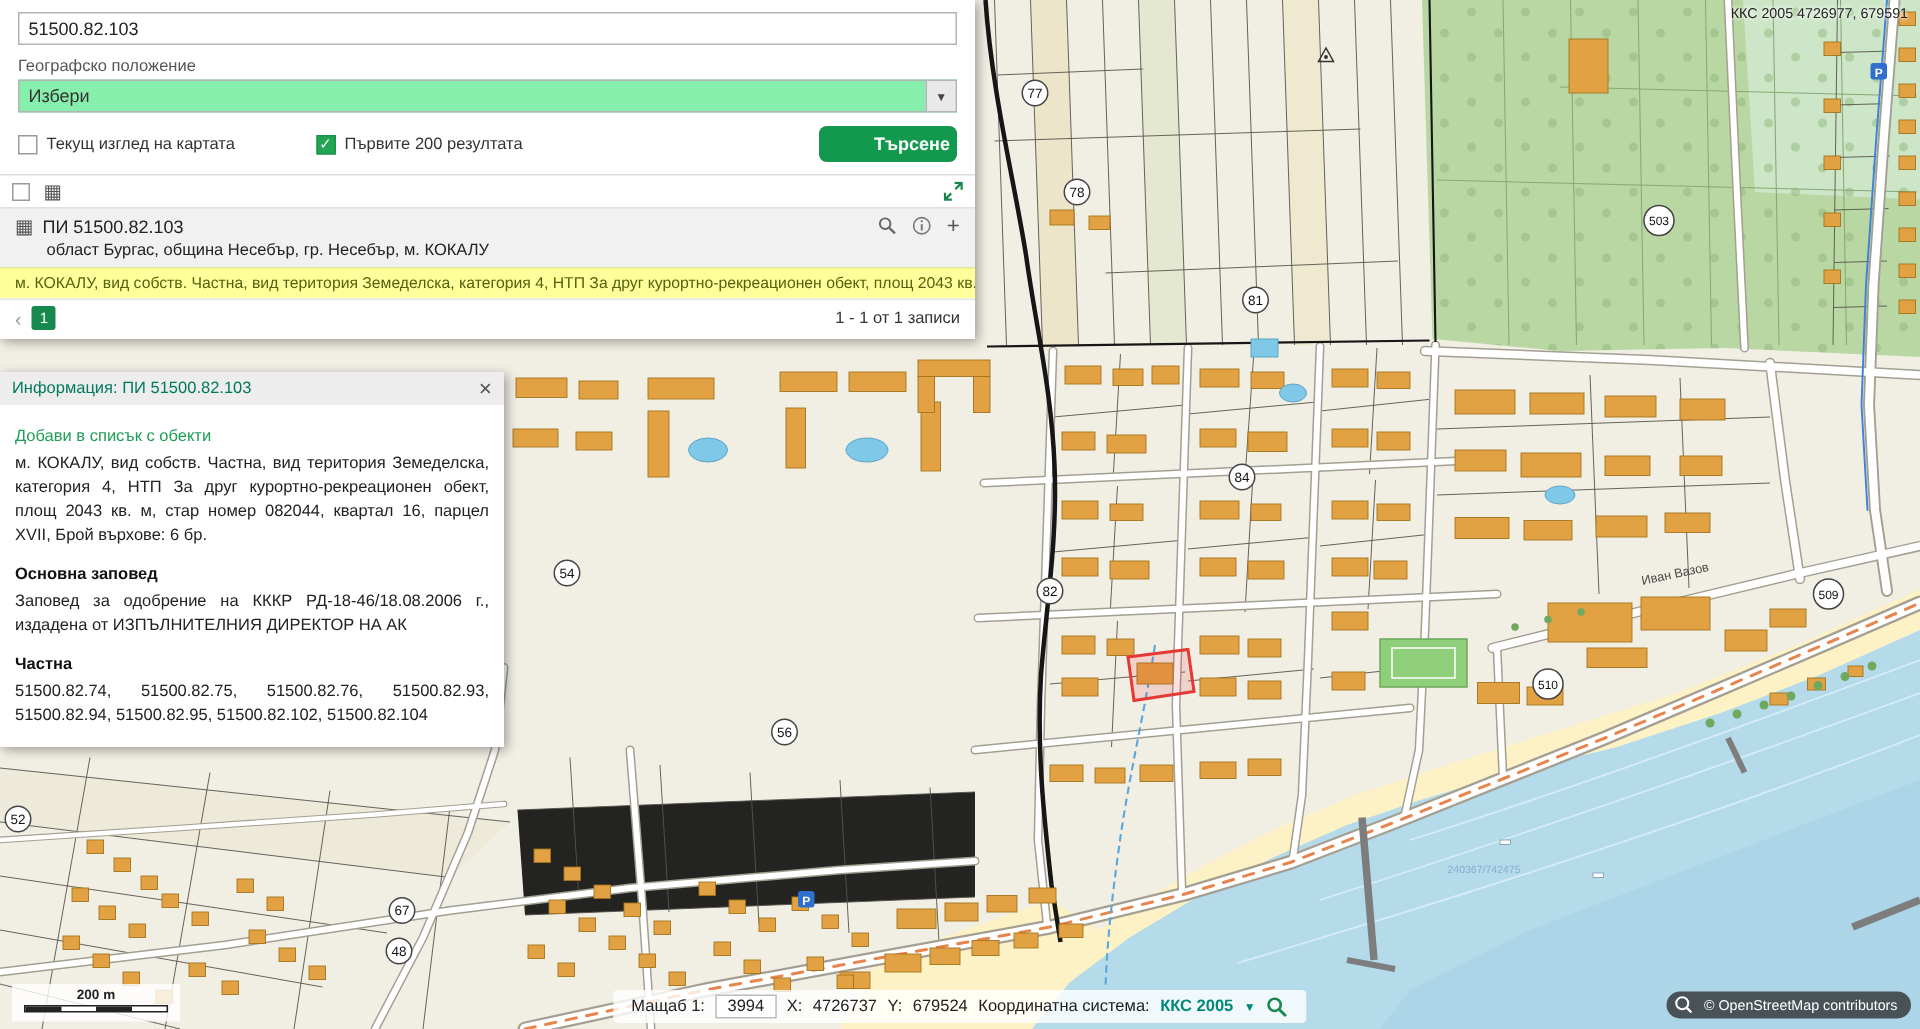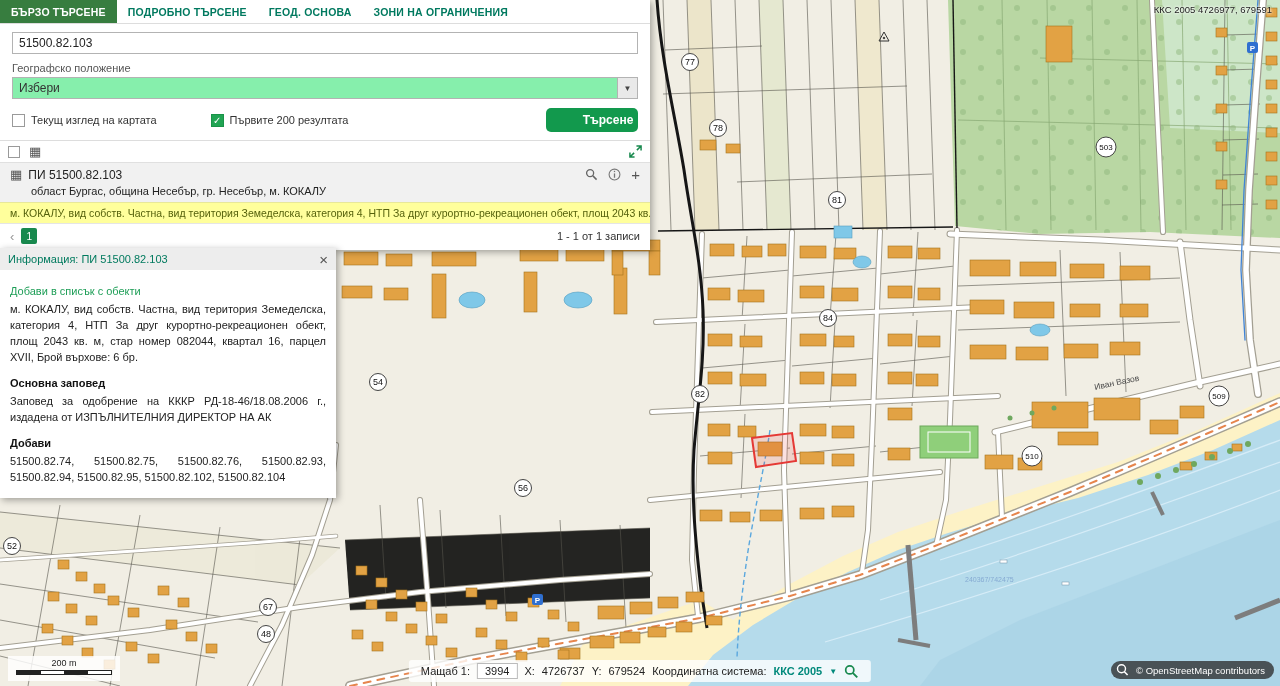--- a/index.html
+++ b/index.html
@@ -68,21 +68,21 @@
   .info-body { padding:8px 10px 12px; }
   .info-title { font-weight:bold; font-size:11px; color:#111; padding-bottom:7px;
                 border-bottom:1px solid #e3e3e3; line-height:1.35; }
   .add-link { color:#1e9e57; font-size:11px; margin:7px 0 2px; cursor:pointer; }
   .info-paragraph { font-size:11px; color:#222; line-height:1.45; text-align:justify; margin-top:5px; }
   .section-heading { font-weight:bold; font-size:11px; color:#111; margin-top:11px; }
 
   
   .scale-box { position:absolute; left:8px; bottom:5px; width:112px; background:rgba(255,255,255,.82);
                padding:2px 8px 6px; text-align:center; z-index:40; }
-  .scale-box-label { font-size:9px; color:#222; margin-bottom:2px; }
+  .scale-box-label { font-size:9px; color:#222; margin-bottom:2px;font-weight:bold; }
   .scale-bar { display:flex; height:5px; border:1px solid #222; background:#fff; }
   .scale-bar div { flex:1; }
   .seg-dark { background:#222; }
   .status-center { position:absolute; left:50%; transform:translateX(-50%); bottom:4px;
                    display:flex; align-items:center; gap:7px; background:rgba(255,255,255,.8);
                    padding:3px 12px; border-radius:3px; font-size:11px; color:#222; z-index:40; }
   .value-box { background:#fff; border:1px solid #bbb; padding:1px 7px; font-size:11px; color:#222; }
   .crs-value { color:#00897b; font-weight:bold; }
   .crs-caret { color:#00897b; font-size:8px; }
   .status-label { color:#222; }
@@ -487,26 +487,20 @@
     <div class="osm-attribution">
       <svg width="14" height="14" viewBox="0 0 14 14">
         <circle cx="6.5" cy="5.8" r="4" fill="none" stroke="#fff" stroke-width="1.4"></circle>
         <line x1="9.4" y1="8.8" x2="12.6" y2="12" stroke="#fff" stroke-width="1.6"></line>
       </svg>
       <span>© OpenStreetMap contributors</span>
     </div>
   </div>
 
   <div class="search-panel">
-    <div class="tab-bar">
-      <div class="tab active">БЪРЗО ТЪРСЕНЕ</div>
-      <div class="tab">ПОДРОБНО ТЪРСЕНЕ</div>
-      <div class="tab">ГЕОД. ОСНОВА</div>
-      <div class="tab">ЗОНИ НА ОГРАНИЧЕНИЯ</div>
-    </div>
 
     <div class="search-body">
       <input class="search-input" type="text" value="51500.82.103" style="">
       <div class="geo-label">Географско положение</div>
       <div class="select">
         <span class="select-value">Избери</span>
         <span class="select-arrow">▼</span>
       </div>
       <div class="controls-row">
         <span class="checkbox"></span>
@@ -559,21 +553,21 @@
   <div class="info-panel">
     <div class="info-header">
       <span>Информация: ПИ 51500.82.103</span>
       <span class="close-glyph">×</span>
     </div>
     <div class="info-body">
       <div class="add-link">Добави в списък с обекти</div>
       <div class="info-paragraph">м. КОКАЛУ, вид собств. Частна, вид територия Земеделска, категория 4, НТП За друг курортно-рекреационен обект, площ 2043 кв. м, стар номер 082044, квартал 16, парцел XVII, Брой върхове: 6 бр.</div>
       <div class="section-heading">Основна заповед</div>
       <div class="info-paragraph">Заповед за одобрение на КККР РД-18-46/18.08.2006 г., издадена от ИЗПЪЛНИТЕЛНИЯ ДИРЕКТОР НА АК</div>
-      <div class="section-heading">Добави</div>
+      <div class="section-heading">Частна</div>
       <div class="info-paragraph">51500.82.74, 51500.82.75, 51500.82.76, 51500.82.93, 51500.82.94, 51500.82.95, 51500.82.102, 51500.82.104</div>
     </div>
   </div>
 
   <div class="scale-box">
     <div class="scale-box-label">200 m</div>
     <div class="scale-bar">
       <div class="seg-dark"></div>
         <div></div>
         <div class="seg-dark"></div>

